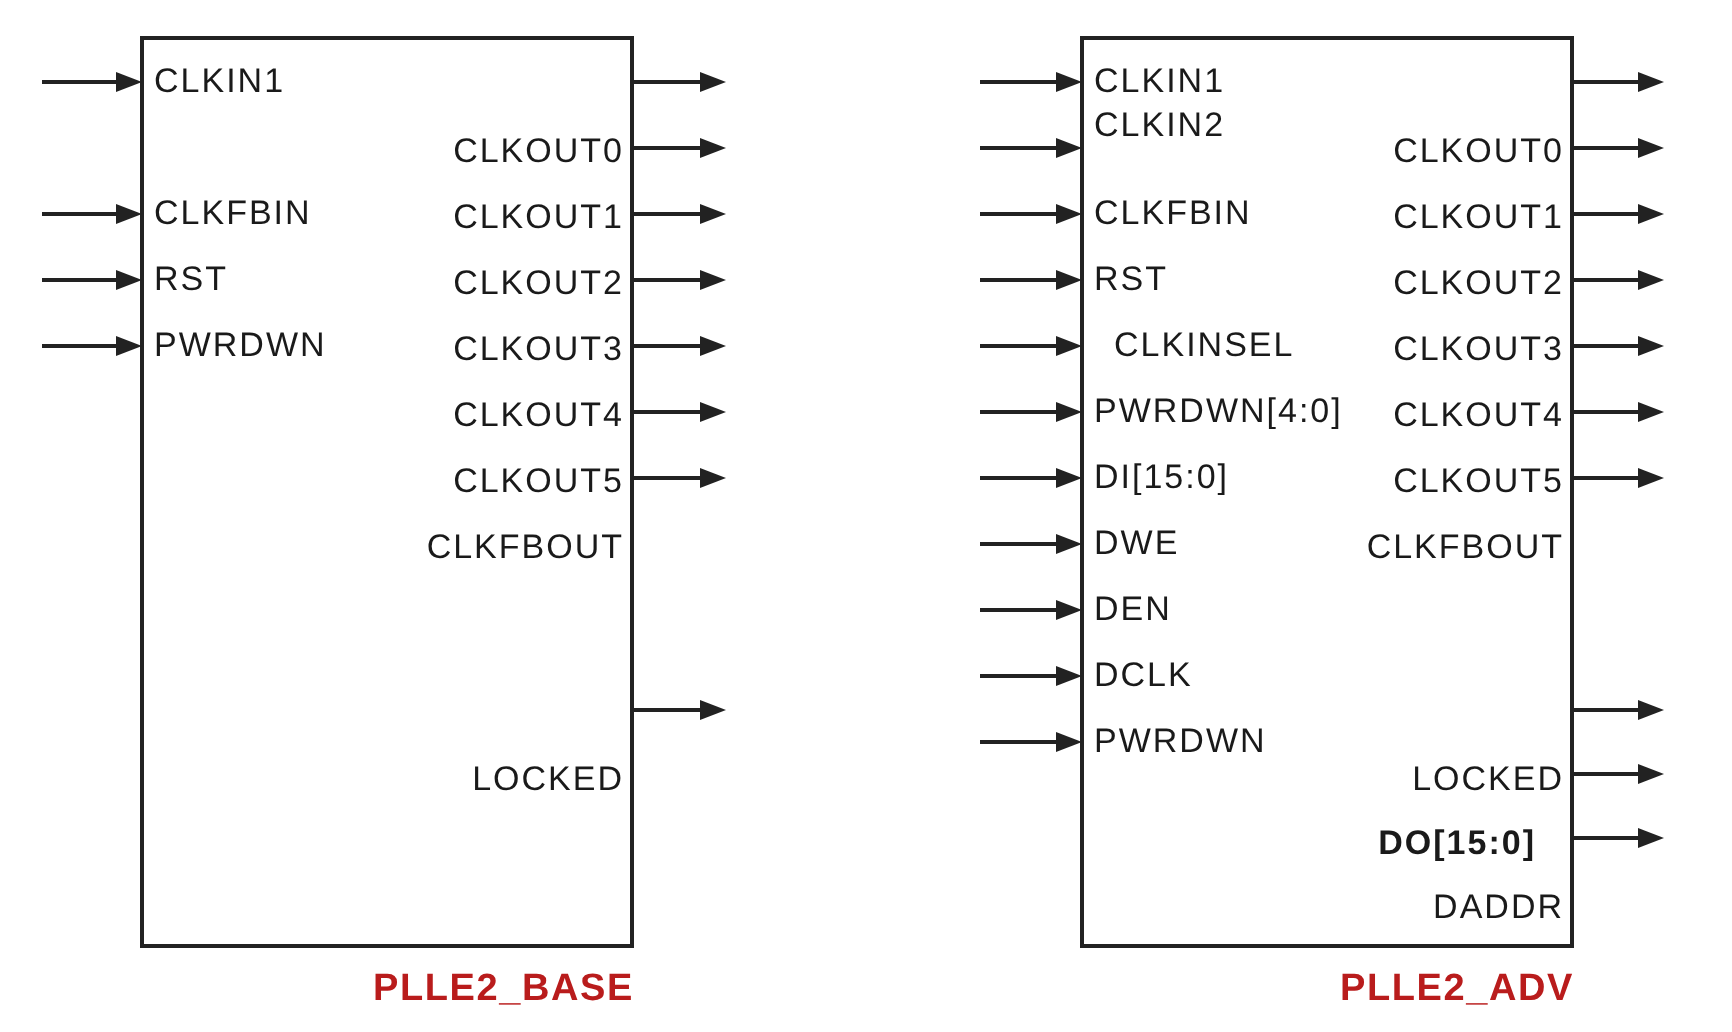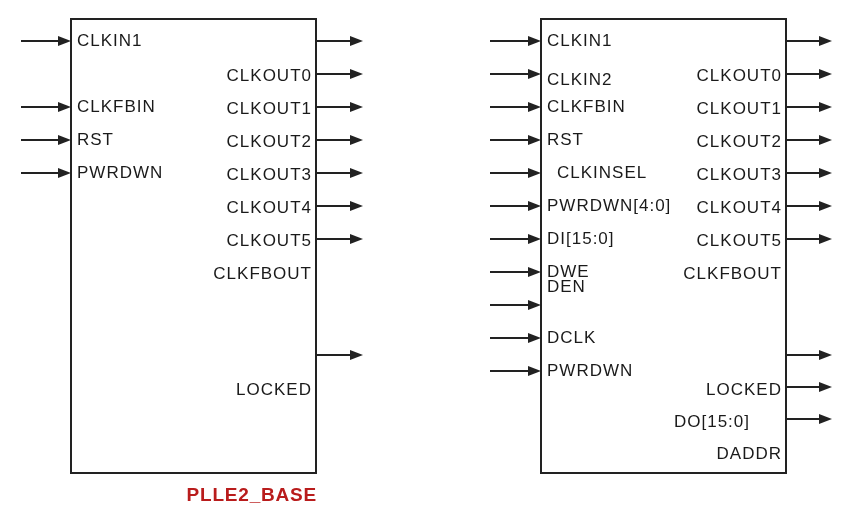--- a/index.html
+++ b/index.html
@@ -124,31 +124,32 @@
         <div class="arrow" style="left: 316px; width: 47px; top: 350px;">
           <span class="shaft"></span>
           <span class="head"></span>
         </div>
         <div class="port-label out" style="top: 344px; left: 112px; width: 200px;">LOCKED</div>
       </div>
   </div>
 
   <div class="module" id="module-1">
     <div class="box" style="left:540px; top:18px; width:247px; height:456px;"></div>
+    <div class="module-title" style="left:540px; top:483px; width:247px;">PLLE2_ADV</div>
     <div class="ports">
         <div class="arrow" style="left: 490px; width: 51px; top: 36px;">
           <span class="shaft"></span>
           <span class="head"></span>
         </div>
         <div class="port-label" style="top: 30px; left: 547px;">CLKIN1</div>
         <div class="arrow" style="left: 490px; width: 51px; top: 69px;">
           <span class="shaft"></span>
           <span class="head"></span>
         </div>
-        <div class="port-label" style="top: 69px; left: 547px;">CLKIN2</div>
+        <div class="port-label" style="top: 52px; left: 547px;">CLKIN2</div>
         <div class="arrow" style="left: 490px; width: 51px; top: 102px;">
           <span class="shaft"></span>
           <span class="head"></span>
         </div>
         <div class="port-label" style="top: 96px; left: 547px;">CLKFBIN</div>
         <div class="arrow" style="left: 490px; width: 51px; top: 135px;">
           <span class="shaft"></span>
           <span class="head"></span>
         </div>
         <div class="port-label" style="top: 129px; left: 547px;">RST</div>
@@ -169,21 +170,21 @@
         <div class="port-label" style="top: 228px; left: 547px;">DI[15:0]</div>
         <div class="arrow" style="left: 490px; width: 51px; top: 267px;">
           <span class="shaft"></span>
           <span class="head"></span>
         </div>
         <div class="port-label" style="top: 261px; left: 547px;">DWE</div>
         <div class="arrow" style="left: 490px; width: 51px; top: 300px;">
           <span class="shaft"></span>
           <span class="head"></span>
         </div>
-        <div class="port-label" style="top: 276px; left: 547px;">DEN</div>
+        <div class="port-label" style="top: 294px; left: 547px;">DEN</div>
         <div class="arrow" style="left: 490px; width: 51px; top: 333px;">
           <span class="shaft"></span>
           <span class="head"></span>
         </div>
         <div class="port-label" style="top: 327px; left: 547px;">DCLK</div>
         <div class="arrow" style="left: 490px; width: 51px; top: 366px;">
           <span class="shaft"></span>
           <span class="head"></span>
         </div>
         <div class="port-label" style="top: 360px; left: 547px;">PWRDWN</div>
@@ -224,21 +225,21 @@
         <div class="port-label out" style="top: 228px; left: 582px; width: 200px;">CLKFBOUT</div>
         <div class="arrow" style="left: 786px; width: 46px; top: 350px;">
           <span class="shaft"></span>
           <span class="head"></span>
         </div>
         <div class="port-label out" style="top: 344px; left: 582px; width: 200px;">LOCKED</div>
         <div class="arrow" style="left: 786px; width: 46px; top: 382px;">
           <span class="shaft"></span>
           <span class="head"></span>
         </div>
-        <div class="port-label out" style="top: 376px; left: 550px; width: 200px;">DO[15:0]</div>
+        <div class="port-label out" style="top: 376px; left: 568px; width: 200px; font-weight: bold;">DO[15:0]</div>
         <div class="arrow" style="left: 786px; width: 46px; top: 414px;">
           <span class="shaft"></span>
           <span class="head"></span>
         </div>
         <div class="port-label out" style="top: 408px; left: 582px; width: 200px;">DADDR</div>
       </div>
   </div>
 
 </div>
 

